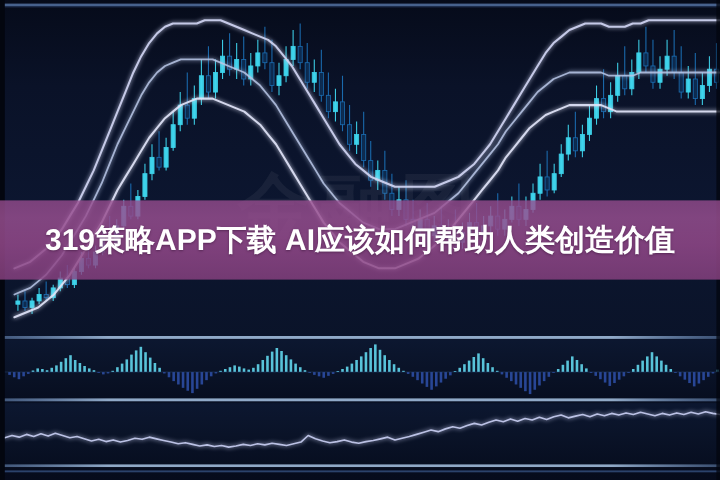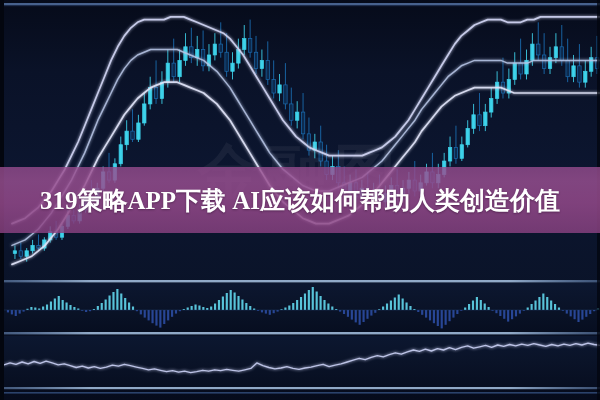--- a/index.html
+++ b/index.html
@@ -6,21 +6,21 @@
     margin: 0;
     padding: 0;
     background: #000;
   }
   #stage {
     position: relative;
     width: 600px;
     height: 400px;
     overflow: hidden;
     background: #050a18;
-    font-family: Liberation Serif, serif;
+    font-family: Liberation Sans, sans-serif;
   }
   #chart-svg {
     position: absolute;
     left: 0;
     top: 0;
     width: 600px;
     height: 400px;
     display: block;
   }
   

